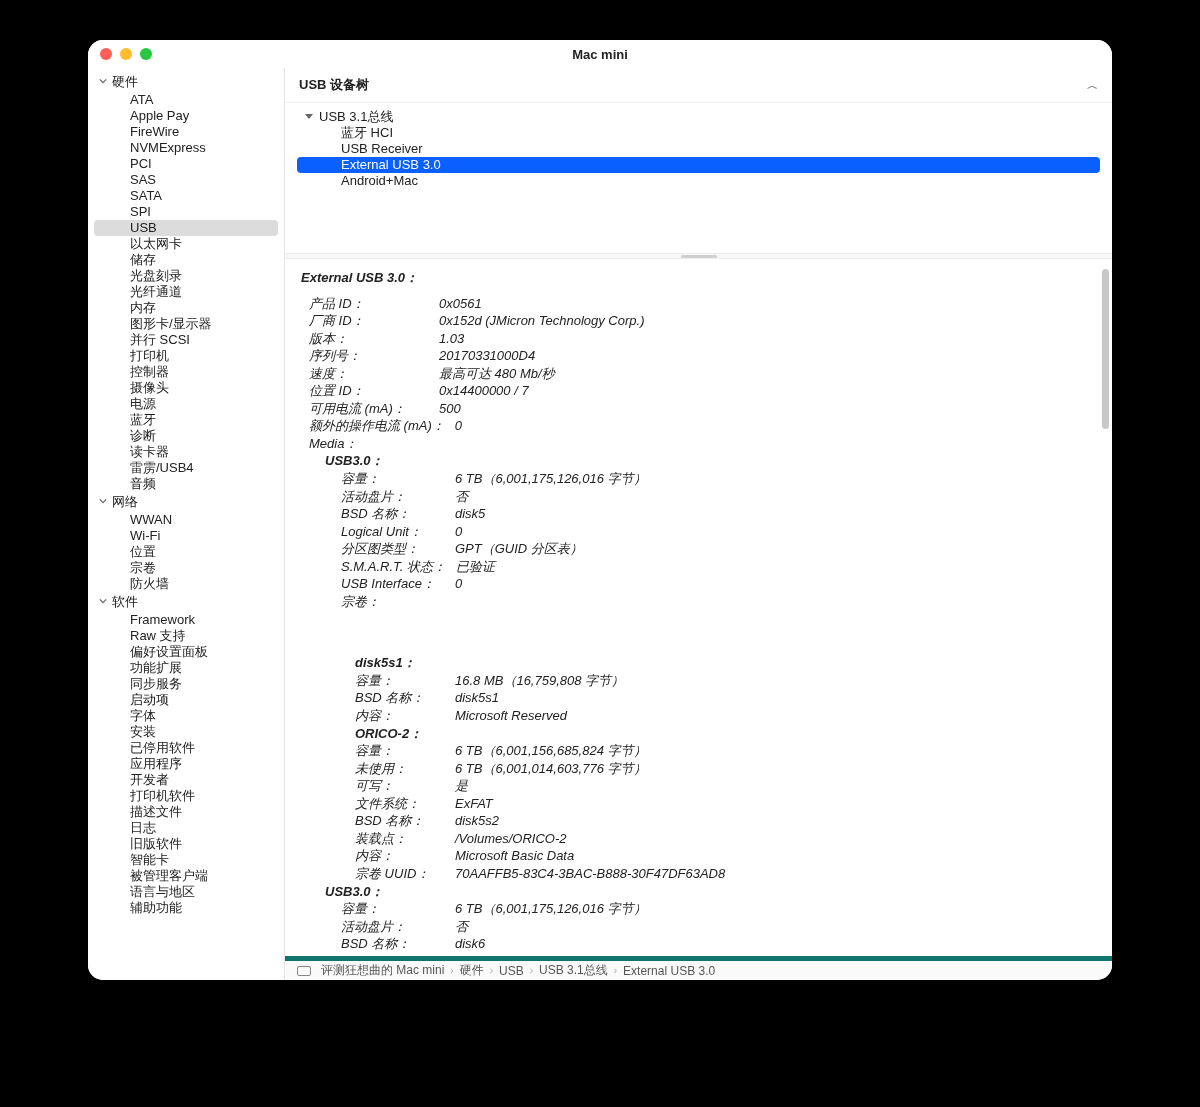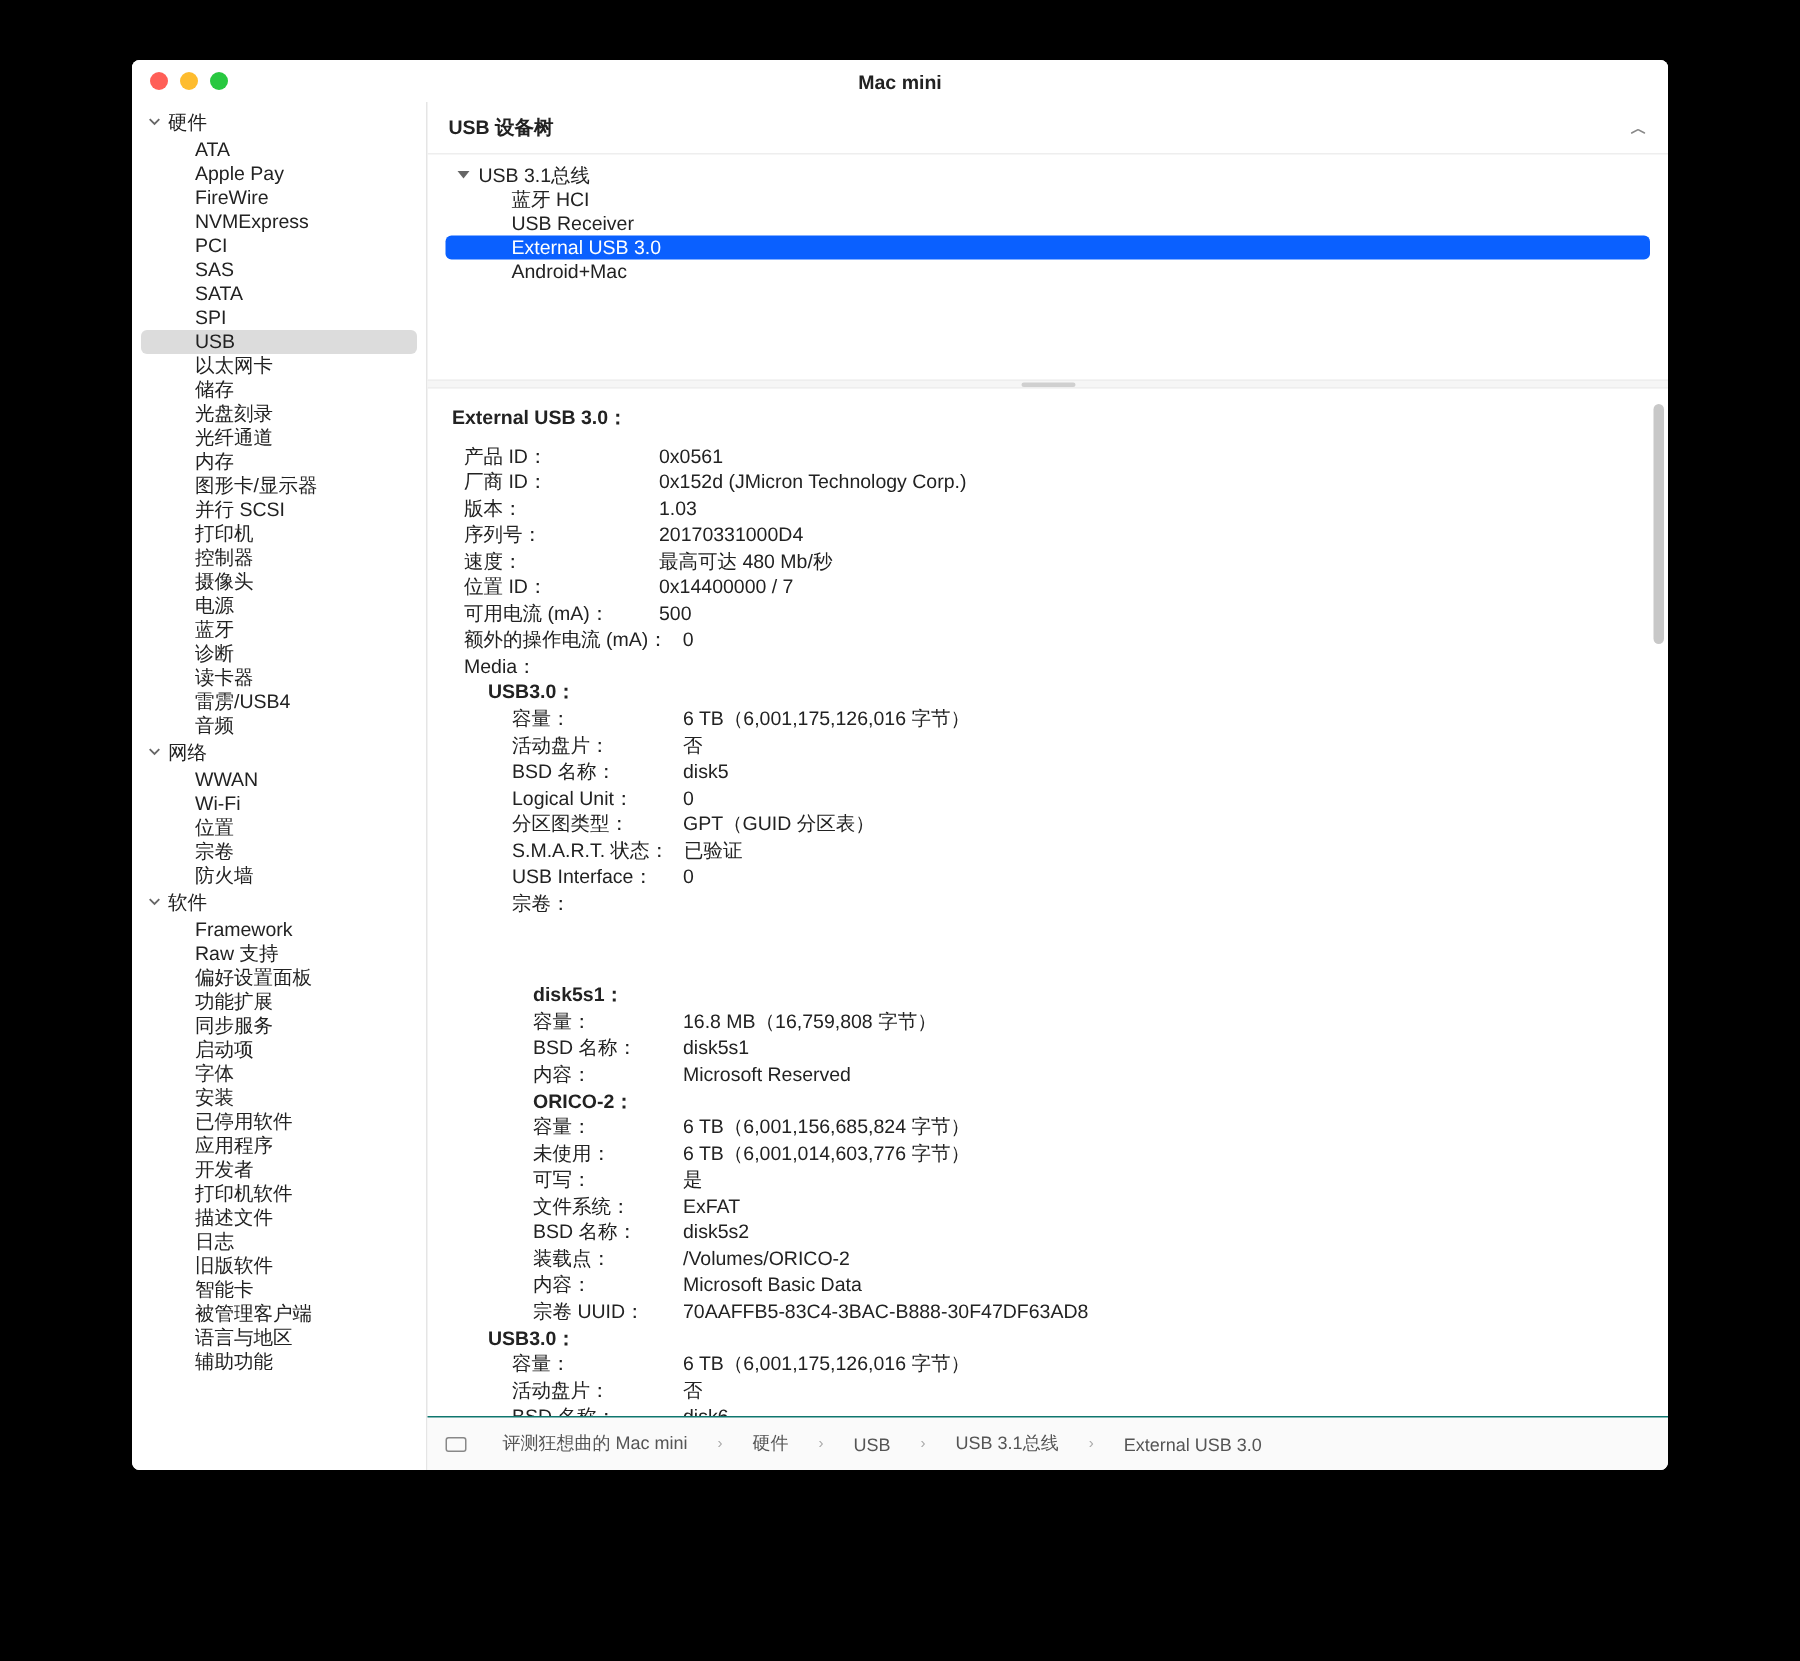--- a/index.html
+++ b/index.html
@@ -11,21 +11,21 @@
     color: #222;
     display: flex;
     align-items: flex-start;
     justify-content: center;
     padding: 40px 60px 120px;
   }
   .window {
     width: 1024px;
     height: 940px;
     background: #fff;
-    border-radius: 5px;
+    border-radius: 15px;
     overflow: hidden;
     display: flex;
     flex-direction: column;
     box-shadow: 0 0 0 1px rgba(0,0,0,.1);
     position: relative;
   }
   .titlebar {
     height: 28px;
     display: flex;
     align-items: center;
@@ -141,38 +141,39 @@
   }
   .splitter .grip {
     width: 36px; height: 3px; border-radius: 2px; background:#d0d0d0;
   }
   .detail-pane {
     flex: 1;
     overflow-y: auto;
     padding: 10px 18px 10px 16px;
     line-height: 1.35;
     position: relative;
+    font-style: italic;
   }
   .detail-pane::-webkit-scrollbar { width: 14px; }
   .detail-title { font-weight: 600; margin-bottom: 8px; }
   .kv { display: flex; }
   .kv .k { min-width: 130px; white-space: nowrap; padding-right: 10px; }
   .ind1 { padding-left: 8px; }
   .ind2 { padding-left: 24px; font-weight:600;}
   .ind3 { padding-left: 40px; }
   .ind4 { padding-left: 54px; font-weight:600;}
   .ind5 { padding-left: 54px;}
   .kv.ind3 .k { min-width: 114px;}
   .kv.ind5 .k { min-width: 100px;}
   .statusbar {
-    height: 36px;
-    border-top: 1px solid #0f766e;
+    height: 24px;
+    border-top: 5px solid #0f766e;
     display: flex;
     align-items: center;
-    gap: 20px;
+    gap: 6px;
     padding: 0 12px;
     font-size: 12px;
     color: #555;
     background: #fafafa;
   }
   .crumb-sep { color: #aaa; font-size: 10px; }
   .disk-icon {
     width: 14px; height: 10px; border:1px solid #888; border-radius:2px;
     display:inline-block; position:relative; margin-right:4px;
   }

